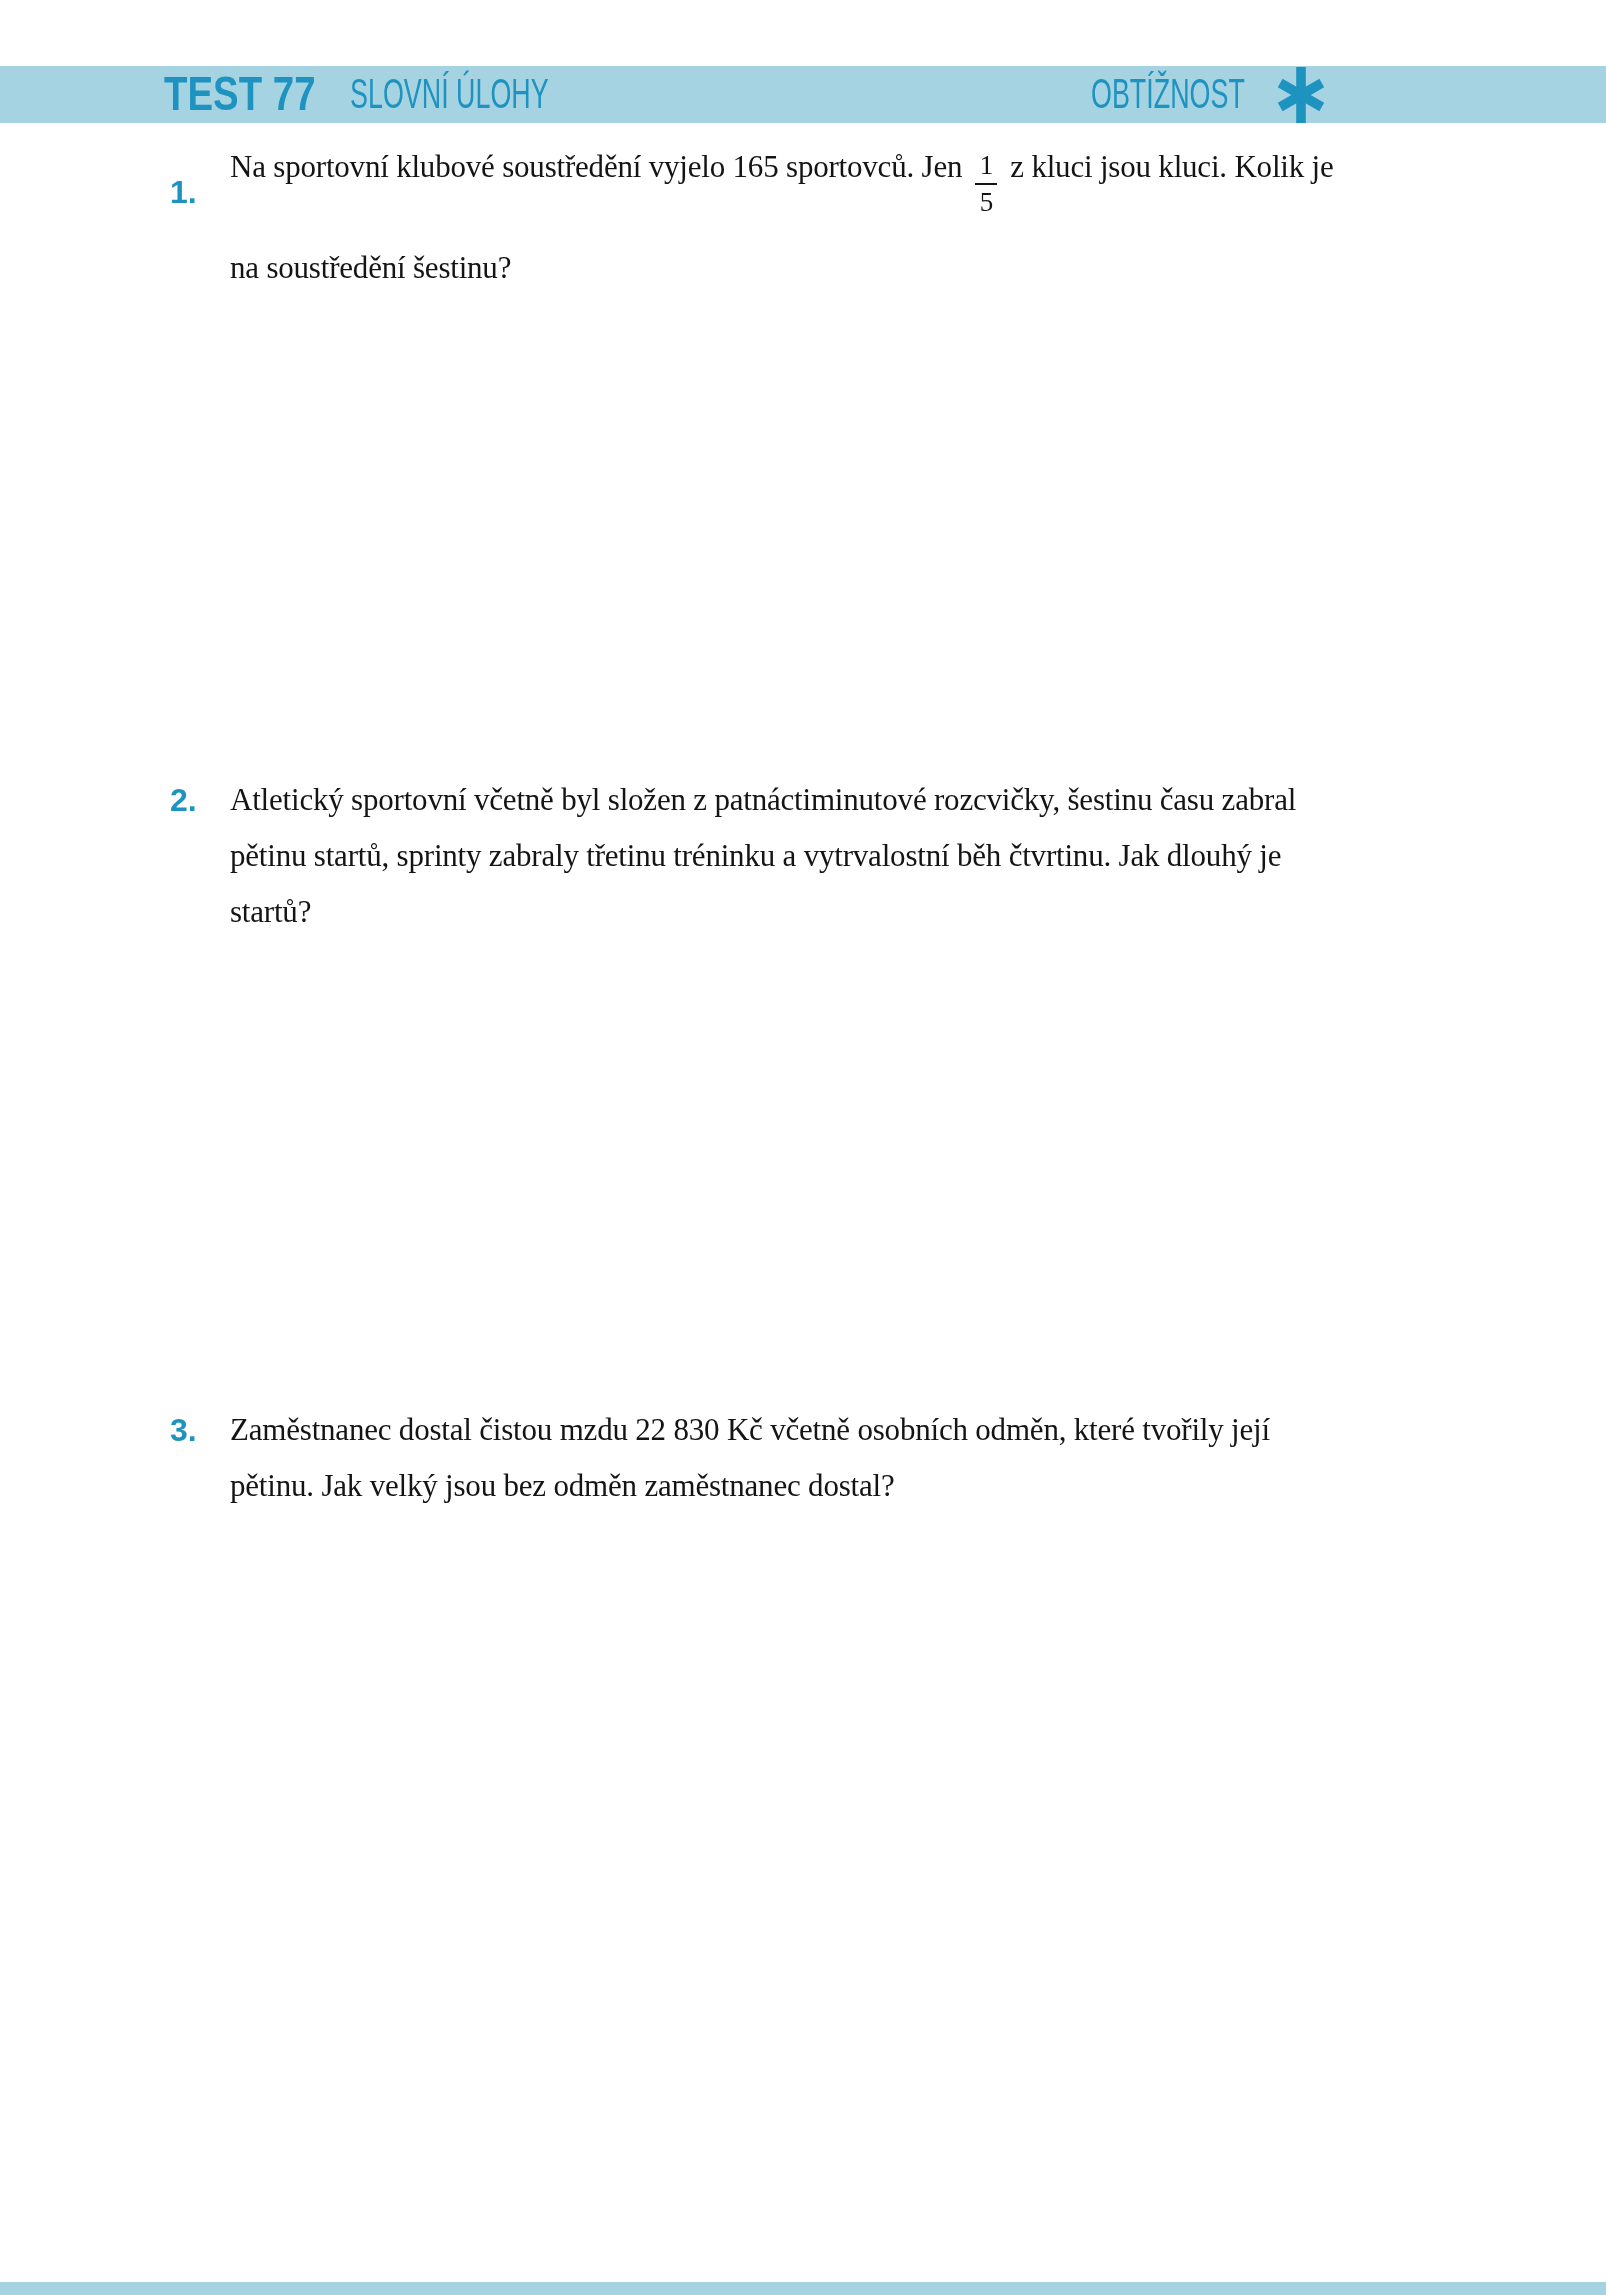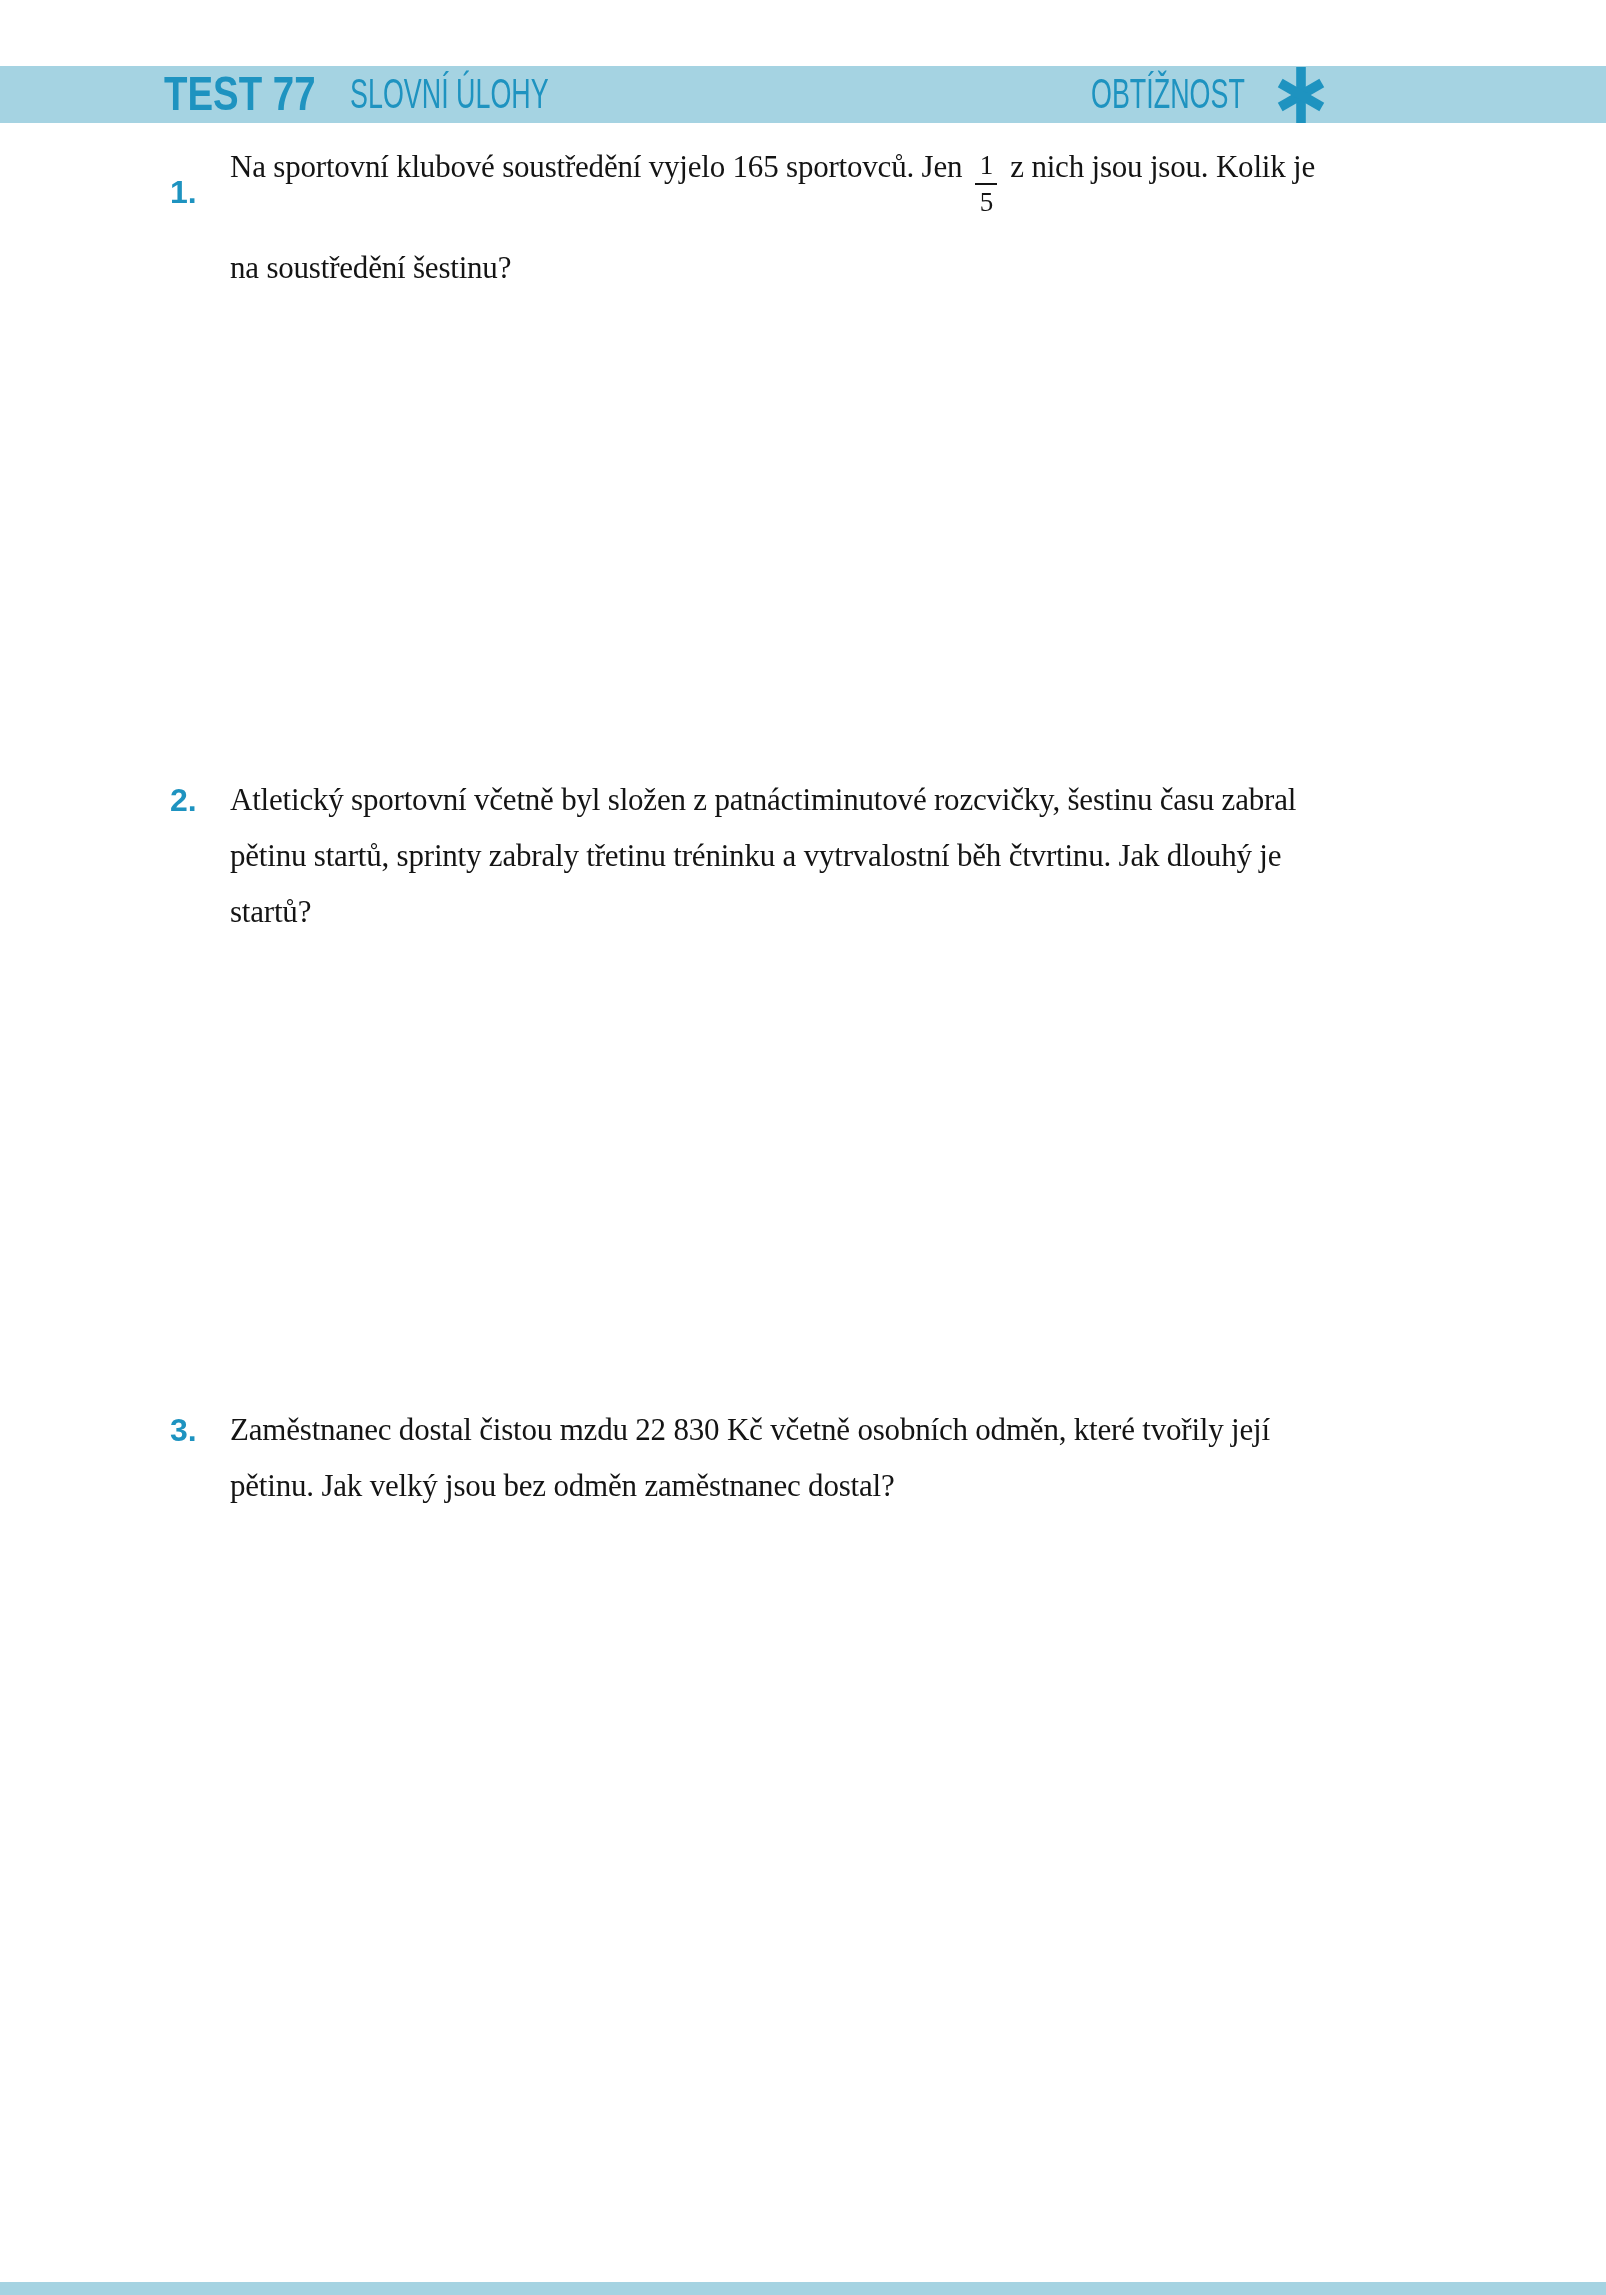--- a/index.html
+++ b/index.html
@@ -113,21 +113,21 @@
 
   <div>
     <span class="pnum" style="top:164px">1.</span>
     <div class="p1-row1">
       <span>Na sportovní klubové soustředění vyjelo 165 sportovců. Jen</span>
       <span class="frac">
         <span class="frac-num">1</span>
         <span class="frac-bar"></span>
         <span class="frac-den">5</span>
       </span>
-      <span>z nich jsou jsou. Kolik je</span>
+      <span>z kluci jsou kluci. Kolik je</span>
     </div>
     <div class="ptext-line" style="top:240px">na soustředění šestinu?</div>
   </div>
 
   <div>
     <span class="pnum" style="top:772px">2.</span>
     <div class="ptext-line" style="top:772px">Atletický sportovní včetně byl složen z patnáctiminutové rozcvičky, šestinu času zabral</div>
     <div class="ptext-line" style="top:828px">pětinu startů, sprinty zabraly třetinu tréninku a vytrvalostní běh čtvrtinu. Jak dlouhý je</div>
     <div class="ptext-line" style="top:884px">startů?</div>
   </div>

